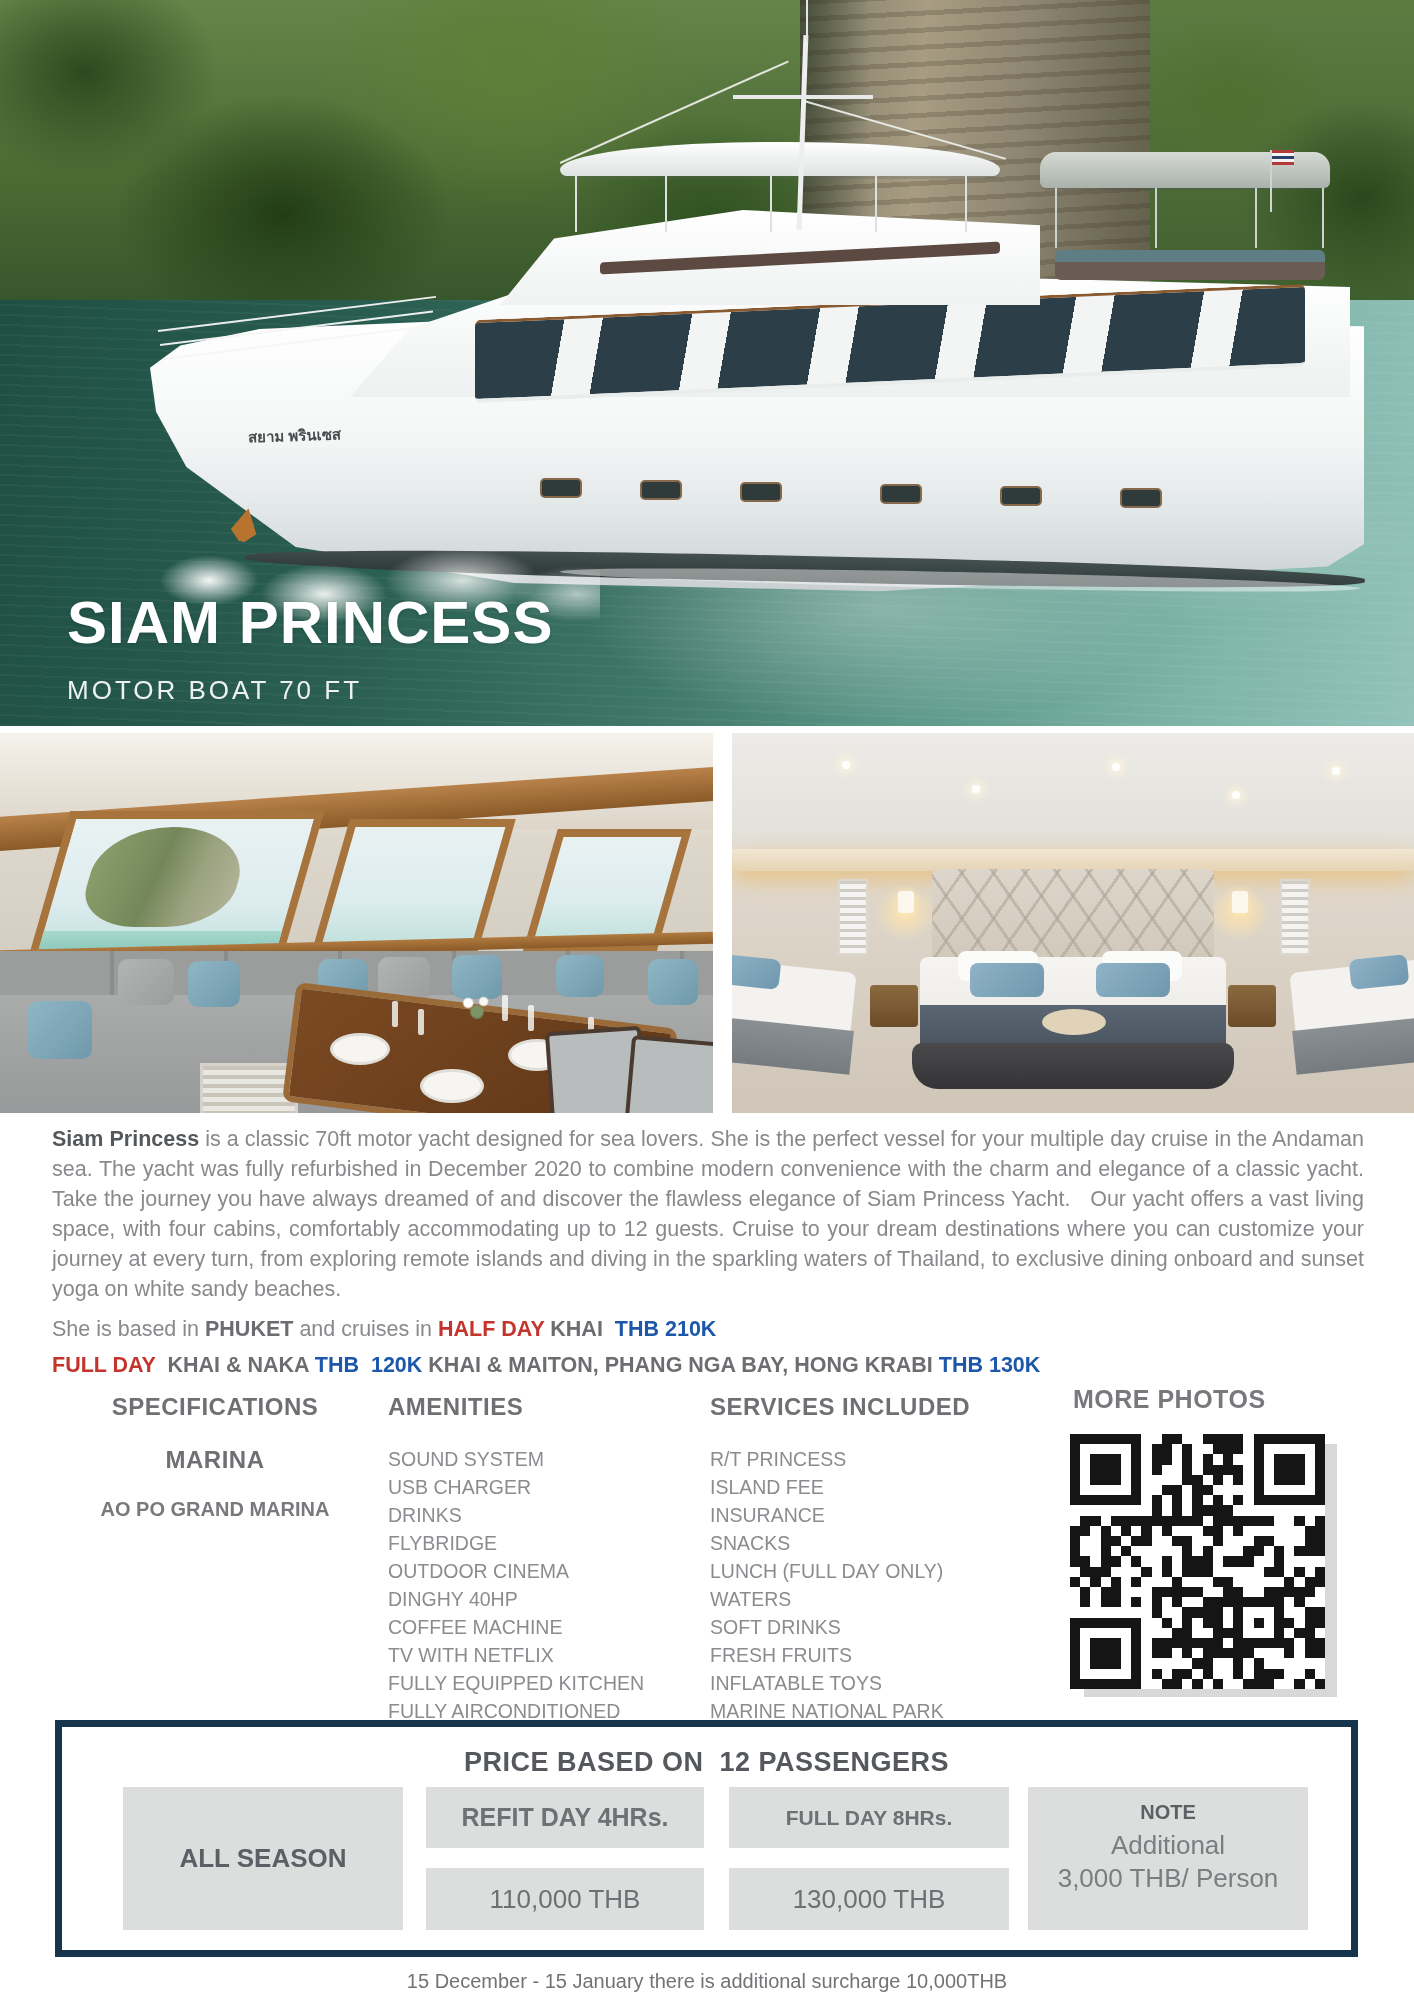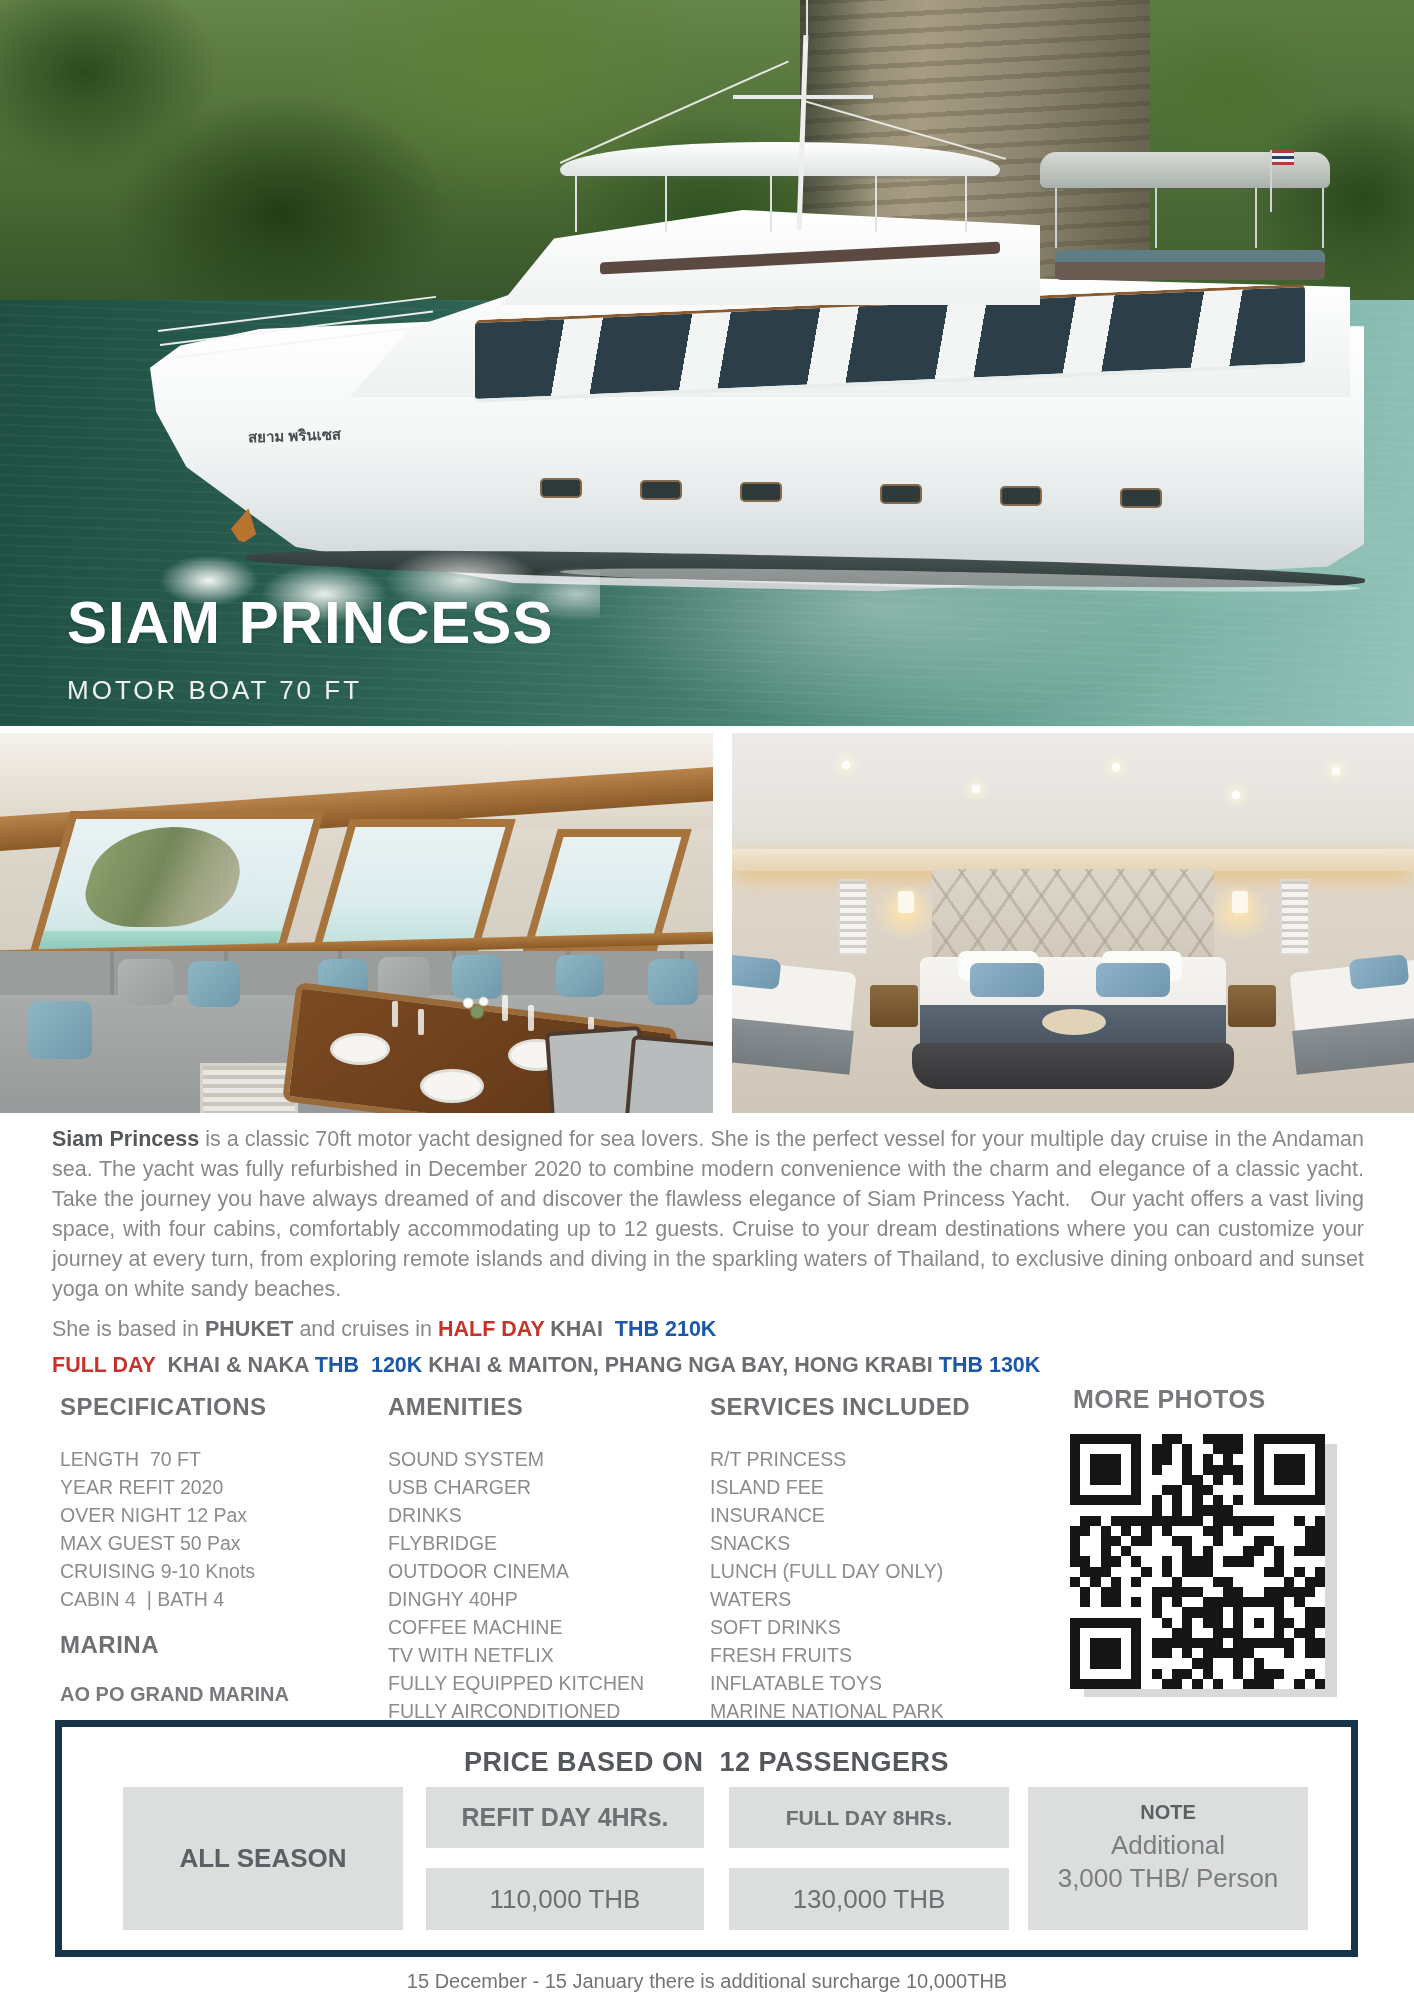--- a/index.html
+++ b/index.html
@@ -158,21 +158,21 @@
   .cruise-line.first{margin-top:10px !important;}
   .seg-plain{color:#87898c;}
   .seg-bold{font-weight:700;color:#6b6d70;}
   .seg-red{font-weight:700;color:#c5342c;}
   .seg-blue{font-weight:700;color:#1c57aa;}
 
   
   .col{position:absolute;top:1392px;}
   .col-h{font-size:24px;font-weight:700;color:#6e7073;letter-spacing:.5px;line-height:30px;margin:0 0 23px 0;white-space:pre-wrap;}
   .list-line{font-size:19.5px;line-height:28px;color:#8a8c8f;white-space:pre-wrap;}
-  .col-specs{left:60px;width:310px;}
+  .col-specs{left:60px;width:310px;text-align:center;}
   .col-amen{left:388px;width:300px;}
   .col-serv{left:710px;width:330px;}
   .marina-h{margin-top:17px;}
   .marina-name{font-size:20px;font-weight:700;color:#77797c;margin-top:12px;white-space:pre-wrap;}
   .morephotos-h{position:absolute;left:1073px;top:1385px;font-size:25px;font-weight:700;color:#77797c;letter-spacing:.5px;margin:0;}
   .qr{position:absolute;left:1070px;top:1434px;width:255px;height:255px;background:#ffffff;
       box-shadow:13px 9px 0 -1px #d8d8d8;}
 
   
   .price-table{position:absolute;left:55px;top:1720px;width:1289px;height:223px;border:7px solid #16354d;background:#fff;text-decoration:underline;}
@@ -317,28 +317,20 @@
   </section>
 
   <section class="desc">
     <p class="desc-par"><b>Siam Princess</b><span> is a classic 70ft motor yacht designed for sea lovers. She is the perfect vessel for your multiple day cruise in the Andaman sea. The yacht was fully refurbished in December 2020 to combine modern convenience with the charm and elegance of a classic yacht. Take the journey you have always dreamed of and discover the flawless elegance of Siam Princess Yacht.   Our yacht offers a vast living space, with four cabins, comfortably accommodating up to 12 guests. Cruise to your dream destinations where you can customize your journey at every turn, from exploring remote islands and diving in the sparkling waters of Thailand, to exclusive dining onboard and sunset yoga on white sandy beaches.</span></p>
     <p class="cruise-line first"><span class="seg-plain">She is based in </span><span class="seg-bold">PHUKET</span><span class="seg-plain"> and cruises in </span><span class="seg-red">HALF DAY</span><span class="seg-bold"> KHAI  </span><span class="seg-blue">THB 210K</span></p>
     <p class="cruise-line"><span class="seg-red">FULL DAY</span><span class="seg-bold">  KHAI &amp; NAKA </span><span class="seg-blue">THB  120K</span><span class="seg-bold"> KHAI &amp; MAITON, PHANG NGA BAY, HONG KRABI </span><span class="seg-blue">THB 130K</span></p>
   </section>
 
   <section class="col col-specs">
     <h2 class="col-h">SPECIFICATIONS</h2>
-    <div>
-        <div class="list-line">LENGTH  70 FT</div>
-        <div class="list-line">YEAR REFIT 2020</div>
-        <div class="list-line">OVER NIGHT 12 Pax</div>
-        <div class="list-line">MAX GUEST 50 Pax</div>
-        <div class="list-line">CRUISING 9-10 Knots</div>
-        <div class="list-line">CABIN 4  | BATH 4</div>
-      </div>
     <h2 class="col-h marina-h">MARINA</h2>
     <div class="marina-name">AO PO GRAND MARINA</div>
   </section>
 
   <section class="col col-amen">
     <h2 class="col-h">AMENITIES</h2>
     <div>
         <div class="list-line">SOUND SYSTEM</div>
         <div class="list-line">USB CHARGER</div>
         <div class="list-line">DRINKS</div>

